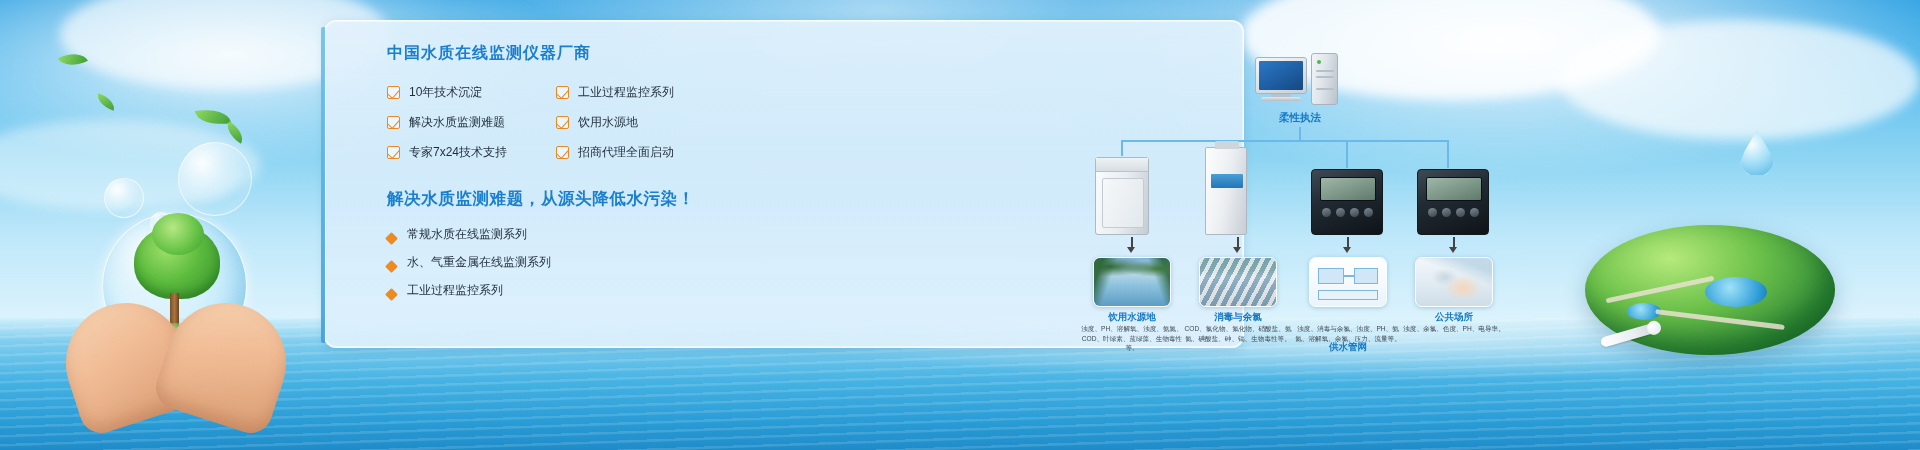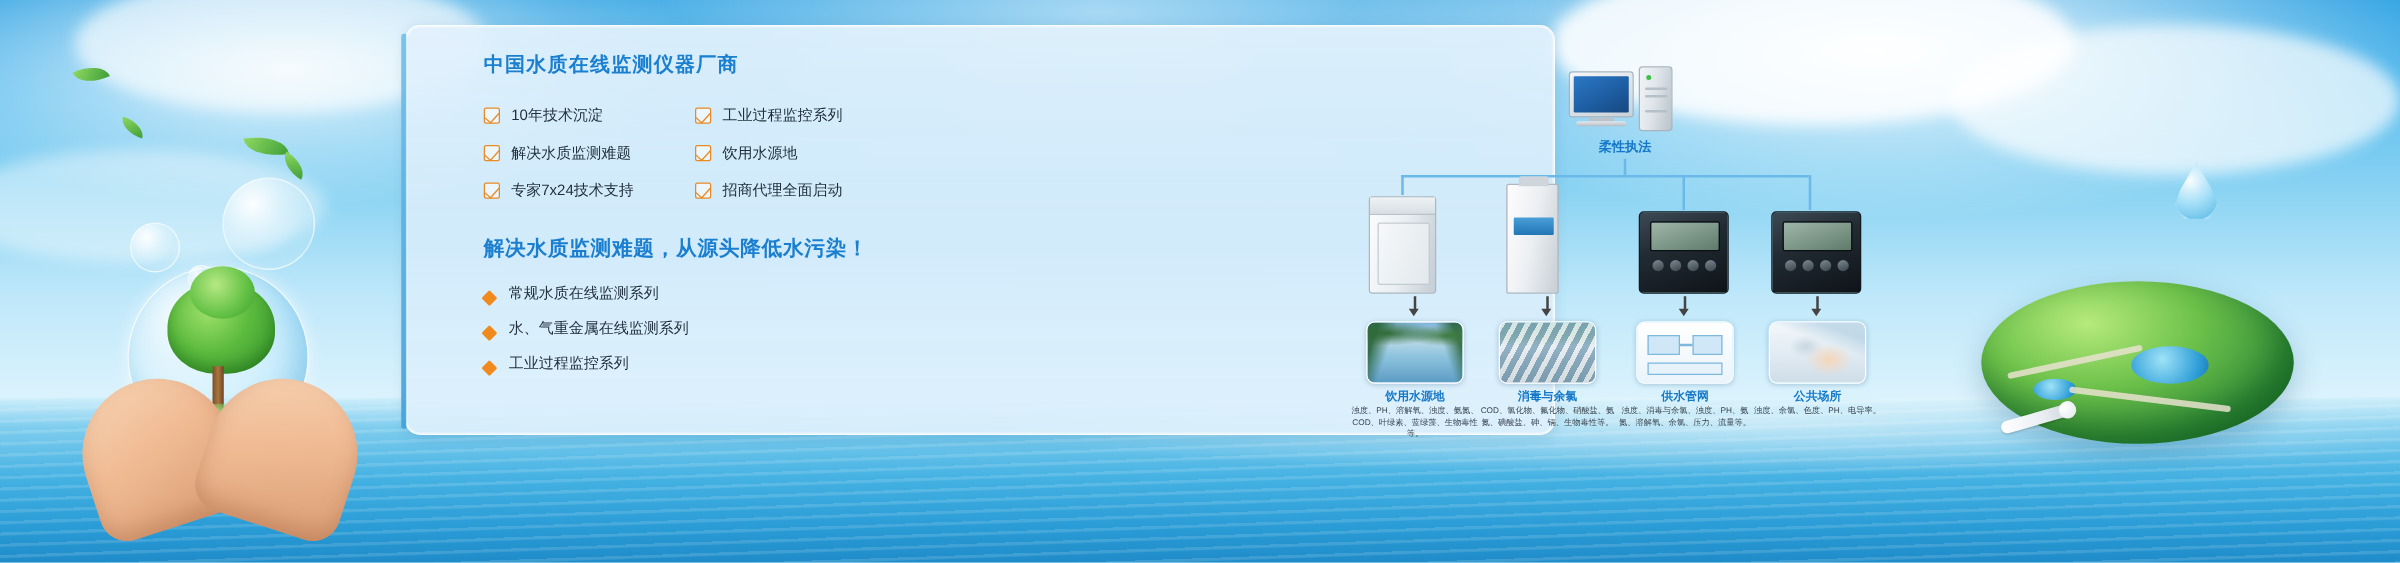--- a/index.html
+++ b/index.html
@@ -216,21 +216,21 @@
     position:absolute; top:218px; width:78px; height:50px; border-radius:7px; overflow:hidden;
     border:1px solid rgba(255,255,255,.9); box-shadow:0 1px 4px rgba(20,80,120,.25);
   }
   .t1{ left:28px; } .t2{ left:134px; } .t3{ left:244px; } .t4{ left:350px; }
   .th-label{
     position:absolute; top:272px; width:120px; text-align:center; font-size:9.5px; font-weight:bold; color:#1579c8;font-family:Liberation Serif, serif;
   }
   .th-desc{
     position:absolute; top:285px; width:112px; text-align:center; font-size:6.6px; color:#3a4750; line-height:1.45;
   }
-  .l1{ left:7px; } .l2{ left:113px; } .l3{ left:223px; } .l4{ left:329px; }
+  .l1{ left:7px; } .l2{ left:113px; } .l3{ left:223px;margin-top:30px; } .l4{ left:329px; }
   .d1{ left:11px; } .d2{ left:117px; } .d3{ left:227px; } .d4{ left:333px; }
   .img-river{ width:100%; height:100%;
     background:
       linear-gradient(180deg,#7fb3d8 0%, #bcd9e8 30%, #8fc4de 55%, #5d9cc4 100%);
   }
   .img-river:after{ content:""; position:absolute; inset:0;
     background:
       radial-gradient(ellipse 60px 14px at 20% 18%, #2f6b36 0%, rgba(47,107,54,0) 70%),
       radial-gradient(ellipse 50px 12px at 85% 22%, #3c7a3f 0%, rgba(60,122,63,0) 70%),
       linear-gradient(110deg, rgba(30,90,45,.85) 0 10%, rgba(30,90,45,0) 26%),

